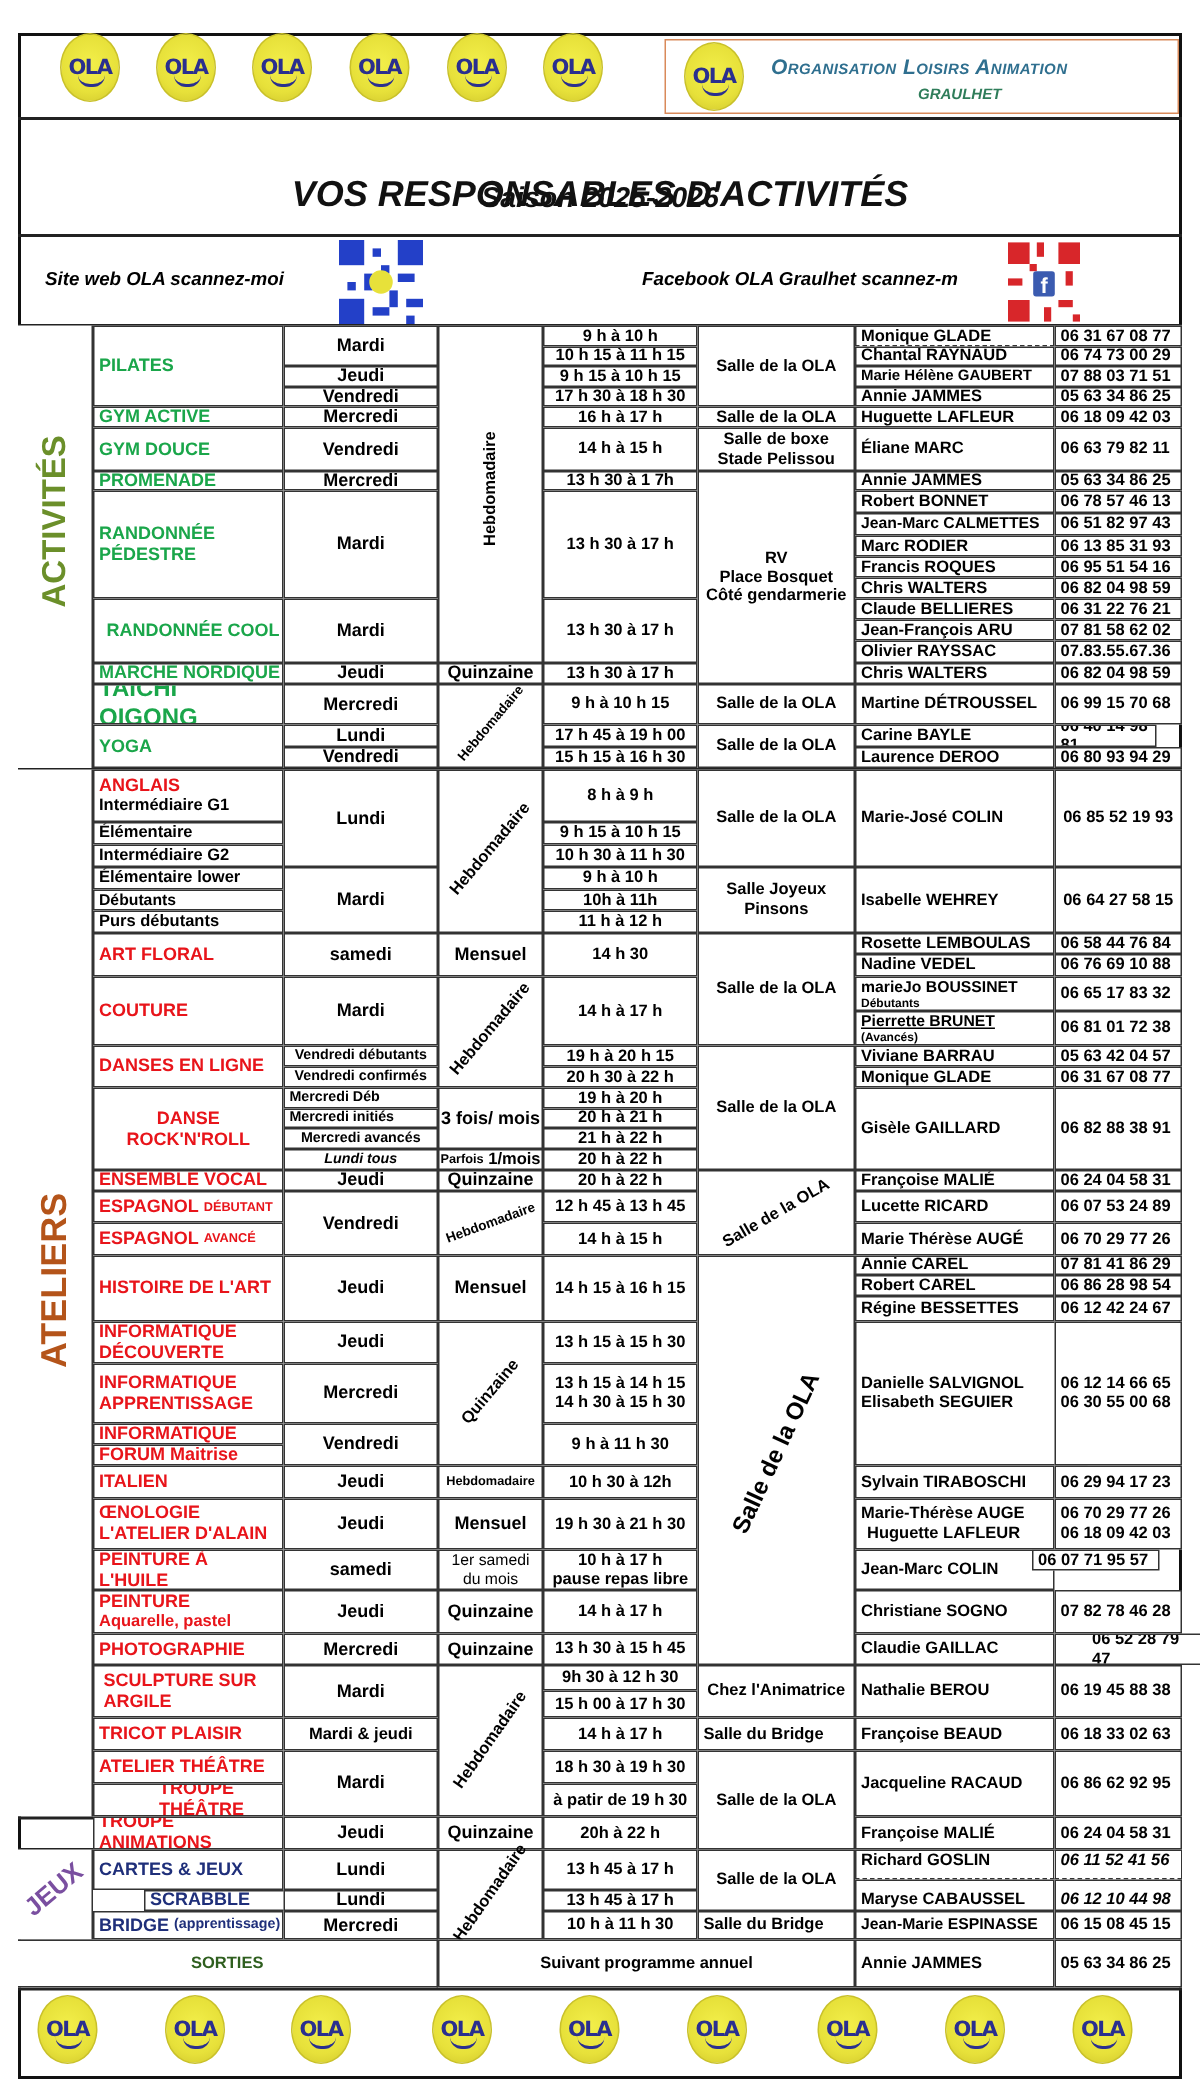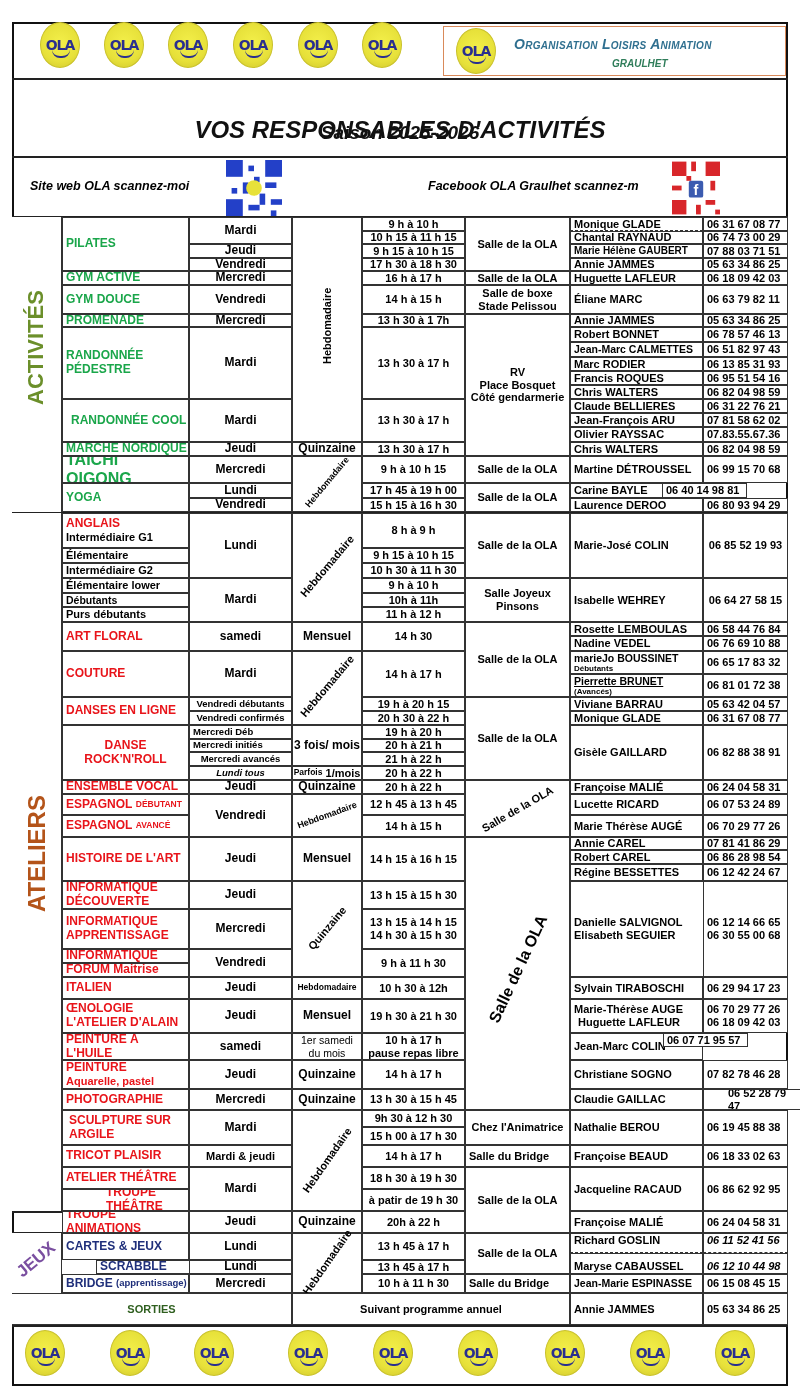--- a/index.html
+++ b/index.html
@@ -212,21 +212,21 @@
 <div class="cell l" style="left:570px;top:456px;width:133px;height:27px;">Martine DÉTROUSSEL</div>
 <div class="cell l" style="left:703px;top:456px;width:85px;height:27px;">06 99 15 70 68</div>
 
 <div class="cell l green" style="left:62px;top:483px;width:127px;height:29px;font-size:12px;">YOGA</div>
 <div class="cell c" style="left:189px;top:483px;width:103px;height:15px;font-size:12px;">Lundi</div>
 <div class="cell c" style="left:189px;top:498px;width:103px;height:14px;font-size:12px;">Vendredi</div>
 <div class="cell c" style="left:362px;top:483px;width:103px;height:15px;">17 h 45 à 19 h 00</div>
 <div class="cell c" style="left:362px;top:498px;width:103px;height:14px;">15 h 15 à 16 h 30</div>
 <div class="cell c" style="left:465px;top:483px;width:105px;height:29px;">Salle de la OLA</div>
 <div class="cell l" style="left:570px;top:483px;width:133px;height:15px;">Carine BAYLE</div>
-<div class="cell l" style="left:662px;top:483px;width:85px;height:15px;">06 40 14 98 81</div>
+<div class="cell l" style="left:703px;top:483px;width:68px;height:15px;">06 40 14 98 81</div>
 <div class="cell l" style="left:570px;top:498px;width:133px;height:14px;">Laurence DEROO</div>
 <div class="cell l" style="left:703px;top:498px;width:85px;height:14px;">06 80 93 94 29</div>
 
 <div class="cell l" style="left:62px;top:513px;width:127px;height:35px;flex-direction:column;align-items:flex-start;justify-content:center;">
   <span class="red" style="font-size:12px;">ANGLAIS</span>
   <span>Intermédiaire G1</span>
 </div>
 <div class="cell l" style="left:62px;top:548px;width:127px;height:15px;">Élémentaire</div>
 <div class="cell l" style="left:62px;top:563px;width:127px;height:15px;">Intermédiaire G2</div>
 <div class="cell l" style="left:62px;top:578px;width:127px;height:15px;">Élémentaire lower</div>
@@ -385,21 +385,21 @@
 </div>
 
 <div class="cell l red" style="left:62px;top:1033px;width:127px;height:27px;font-size:12px;">PEINTURE À L'HUILE</div>
 <div class="cell c" style="left:189px;top:1033px;width:103px;height:27px;font-size:12px;">samedi</div>
 <div class="cell c" style="left:292px;top:1033px;width:70px;height:27px;font-weight:normal;font-size:10.5px;padding:0 4px;">1er samedi du mois</div>
 <div class="cell c" style="left:362px;top:1033px;width:103px;height:27px;flex-direction:column;">
   <span>10 h à 17 h</span>
   <span>pause repas libre</span>
 </div>
 <div class="cell l" style="left:570px;top:1033px;width:133px;height:27px;">Jean-Marc COLIN</div>
-<div class="cell l" style="left:663px;top:1033px;width:85px;height:14px;">06 07 71 95 57</div>
+<div class="cell l" style="left:688px;top:1033px;width:85px;height:14px;">06 07 71 95 57</div>
 
 <div class="cell l red" style="left:62px;top:1060px;width:127px;height:29px;flex-direction:column;align-items:flex-start;justify-content:center;">
   <span style="font-size:12px;">PEINTURE</span>
   <span>Aquarelle, pastel</span>
 </div>
 <div class="cell c" style="left:189px;top:1060px;width:103px;height:29px;font-size:12px;">Jeudi</div>
 <div class="cell c" style="left:292px;top:1060px;width:70px;height:29px;font-size:12px;">Quinzaine</div>
 <div class="cell c" style="left:362px;top:1060px;width:103px;height:29px;">14 h  à 17 h</div>
 <div class="cell l" style="left:570px;top:1060px;width:133px;height:29px;">Christiane SOGNO</div>
 <div class="cell l" style="left:703px;top:1060px;width:85px;height:29px;">07 82 78 46 28</div>

